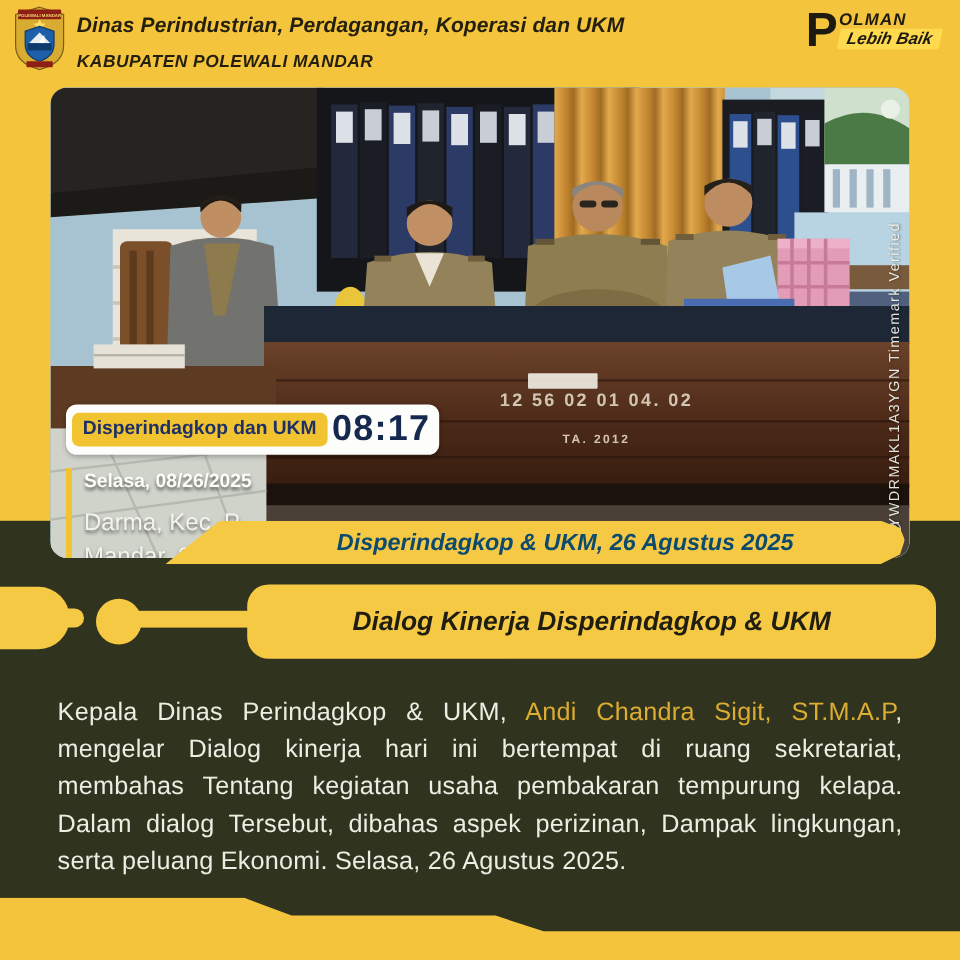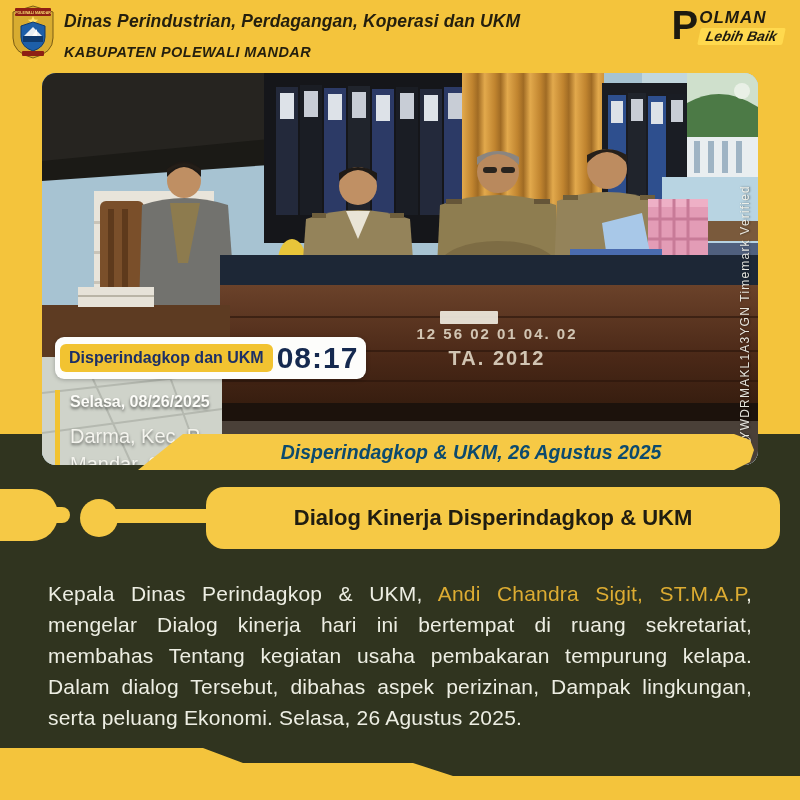--- a/index.html
+++ b/index.html
@@ -11,30 +11,30 @@
   .top-bg{position:absolute;left:0;top:0;width:800px;height:434px;background:#F4C43C;}
   
   .header{position:absolute;left:0;top:0;width:800px;height:64px;}
   .crest{position:absolute;left:10px;top:5px;width:46px;height:54px;}
   .titles{position:absolute;left:64px;top:11px;color:#241F0E;}
   .title-line1{font-size:17.5px;font-weight:800;font-style:italic;letter-spacing:.1px;}
   .title-line2{font-size:14.5px;font-weight:800;font-style:italic;letter-spacing:.4px;margin-top:12px;}
   .polman{position:absolute;right:16px;top:8px;display:flex;align-items:flex-start;color:#1D1A10;}
   .polman-p{font-size:40px;font-weight:900;line-height:.85;font-family:"Liberation Sans",sans-serif;}
   .polman-right{display:flex;flex-direction:column;margin-left:1px;}
-  .polman-name{font-size:17px;font-weight:900;font-style:italic;letter-spacing:1px;}
+  .polman-name{font-size:14px;font-weight:900;font-style:italic;letter-spacing:1px;}
   .polman-tag{background:#FFD94E;transform:skewX(-12deg);padding:0 7px 1px 7px;
     font-size:14px;font-weight:700;font-style:italic;margin-top:0;border-radius:2px;}
   
   .photo-card{position:absolute;left:42px;top:73px;width:716px;height:392px;
     border-radius:14px;overflow:hidden;background:#a7c3d2;z-index:1;}
   .stencil{position:absolute;left:330px;top:252px;width:250px;text-align:center;
     color:#E0D6C4;opacity:.9;font-weight:700;letter-spacing:2px;}
   .stencil-l1{font-size:15px;}
-  .stencil-l2{font-size:20px;margin-top:5px;}
+  .stencil-l2{font-size:10px;margin-top:19px;}
   .desk-label{position:absolute;left:398px;top:238px;width:58px;height:13px;
     background:#EFEADF;border-radius:1px;opacity:.92;}
   .watermark{position:absolute;right:4px;bottom:8px;height:330px;
     writing-mode:vertical-rl;transform:rotate(180deg);
     font-size:12px;letter-spacing:1.2px;color:rgba(245,245,238,.92);
     text-shadow:0 1px 2px rgba(0,0,0,.55);white-space:nowrap;}
   .ts-card{position:absolute;left:13px;top:264px;height:42px;background:#FDFDFB;
     border-radius:9px;display:flex;align-items:center;padding:0 8px 0 5px;
     box-shadow:0 1px 4px rgba(0,0,0,.25);}
   .ts-badge{background:#F2C331;color:#1C2F66;font-size:16px;font-weight:800;
@@ -57,21 +57,21 @@
   
   .decor-pill{position:absolute;left:0;top:489px;width:58px;height:52px;background:#F6C945;
     border-radius:0 26px 26px 0;z-index:2;}
   .decor-pill::after{content:"";position:absolute;left:54px;top:18px;width:16px;height:16px;
     background:#F6C945;border-radius:0 9px 9px 0;}
   .decor-circle{position:absolute;left:80px;top:499px;width:38px;height:38px;
     border-radius:50%;background:#F6C945;z-index:2;}
   .decor-bar{position:absolute;left:114px;top:509px;width:96px;height:14px;background:#F6C945;z-index:2;}
   .title-banner{position:absolute;left:206px;top:487px;width:574px;height:62px;background:#F6C945;
     border-radius:18px;display:flex;align-items:center;justify-content:center;z-index:2;}
-  .title-banner span{font-size:22px;font-weight:800;color:#201D11;}
+  .title-banner span{font-size:22px;font-weight:800;font-style:italic;color:#201D11;}
   
   .body-text{position:absolute;left:48px;top:578px;width:704px;margin:0;
     font-size:21px;line-height:31px;color:#EDEEE3;text-align:justify;letter-spacing:.2px;}
   .body-name{color:#DDAC32;}
   
   .footer-steps{position:absolute;left:0;bottom:0;width:800px;height:52px;background:#F4C43C;
     clip-path:polygon(0 0,203px 0,243px 15px,413px 15px,453px 28px,800px 28px,800px 52px,0 52px);}
   .social{position:absolute;left:0;bottom:0;width:800px;height:52px;z-index:4;}
 </style>
 </head>

